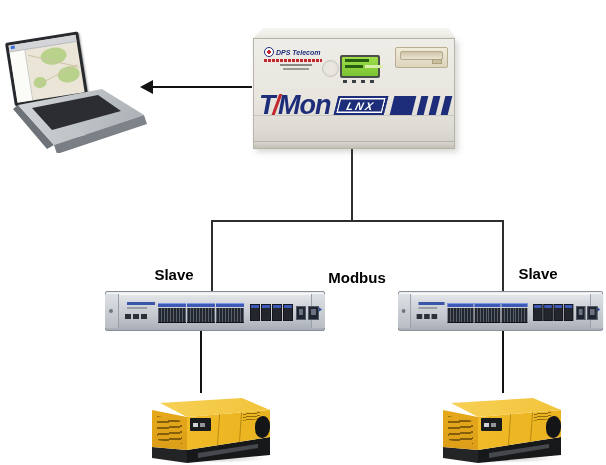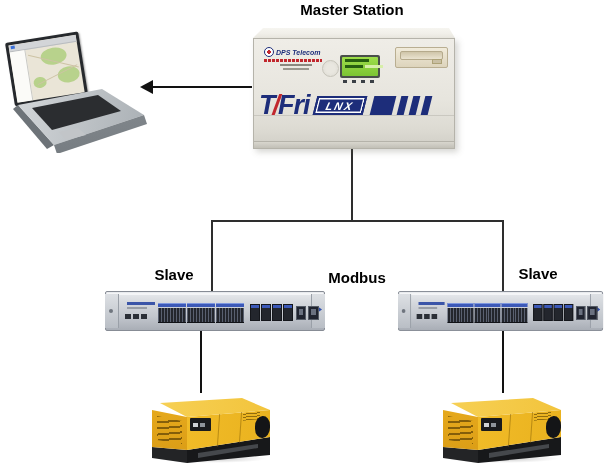--- a/index.html
+++ b/index.html
@@ -163,21 +163,20 @@
   .g-vents{left:93px;top:20px;width:17px;height:8px;opacity:.8;transform:skewY(-5deg);
            background:repeating-linear-gradient(0deg,#7a5a08 0 1px,rgba(0,0,0,0) 1px 3px);}
   .g-intake{left:105px;top:24px;width:15px;height:22px;background:#141517;
             border-radius:50%/45%;transform:skewY(-5deg);}
 </style>
 </head>
 <body>
 
 <div class="canvas">
 
-  <div class="lbl lbl-master">Master Station</div>
   <div class="lbl lbl-modbus">Modbus</div>
   <div class="lbl lbl-slave-l">Slave</div>
   <div class="lbl lbl-slave-r">Slave</div>
 
   <div class="ln ln-master-drop"></div>
   <div class="ln ln-bus"></div>
   <div class="ln ln-drop-l"></div>
   <div class="ln ln-drop-r"></div>
   <div class="ln ln-gen-l"></div>
   <div class="ln ln-gen-r"></div>
@@ -230,21 +229,21 @@
           <span></span>
           <span></span>
       </div>
       <div class="cdrom">
         <div class="cd-slot"></div>
         <div class="cd-btn"></div>
       </div>
       <div class="tmon">
         <span class="tm-t">T</span>
           <span class="tm-s">/</span>
-          <span class="tm-m">Fri</span>
+          <span class="tm-m">Mon</span>
         <span class="lnx">LNX</span>
         <span class="tmbar b1"></span>
         <span class="tmbar b2"></span>
         <span class="tmbar b3"></span>
         <span class="tmbar b4"></span>
       </div>
       <div class="m-seam"></div>
       <div class="m-foot"></div>
     </div>
   </div>

